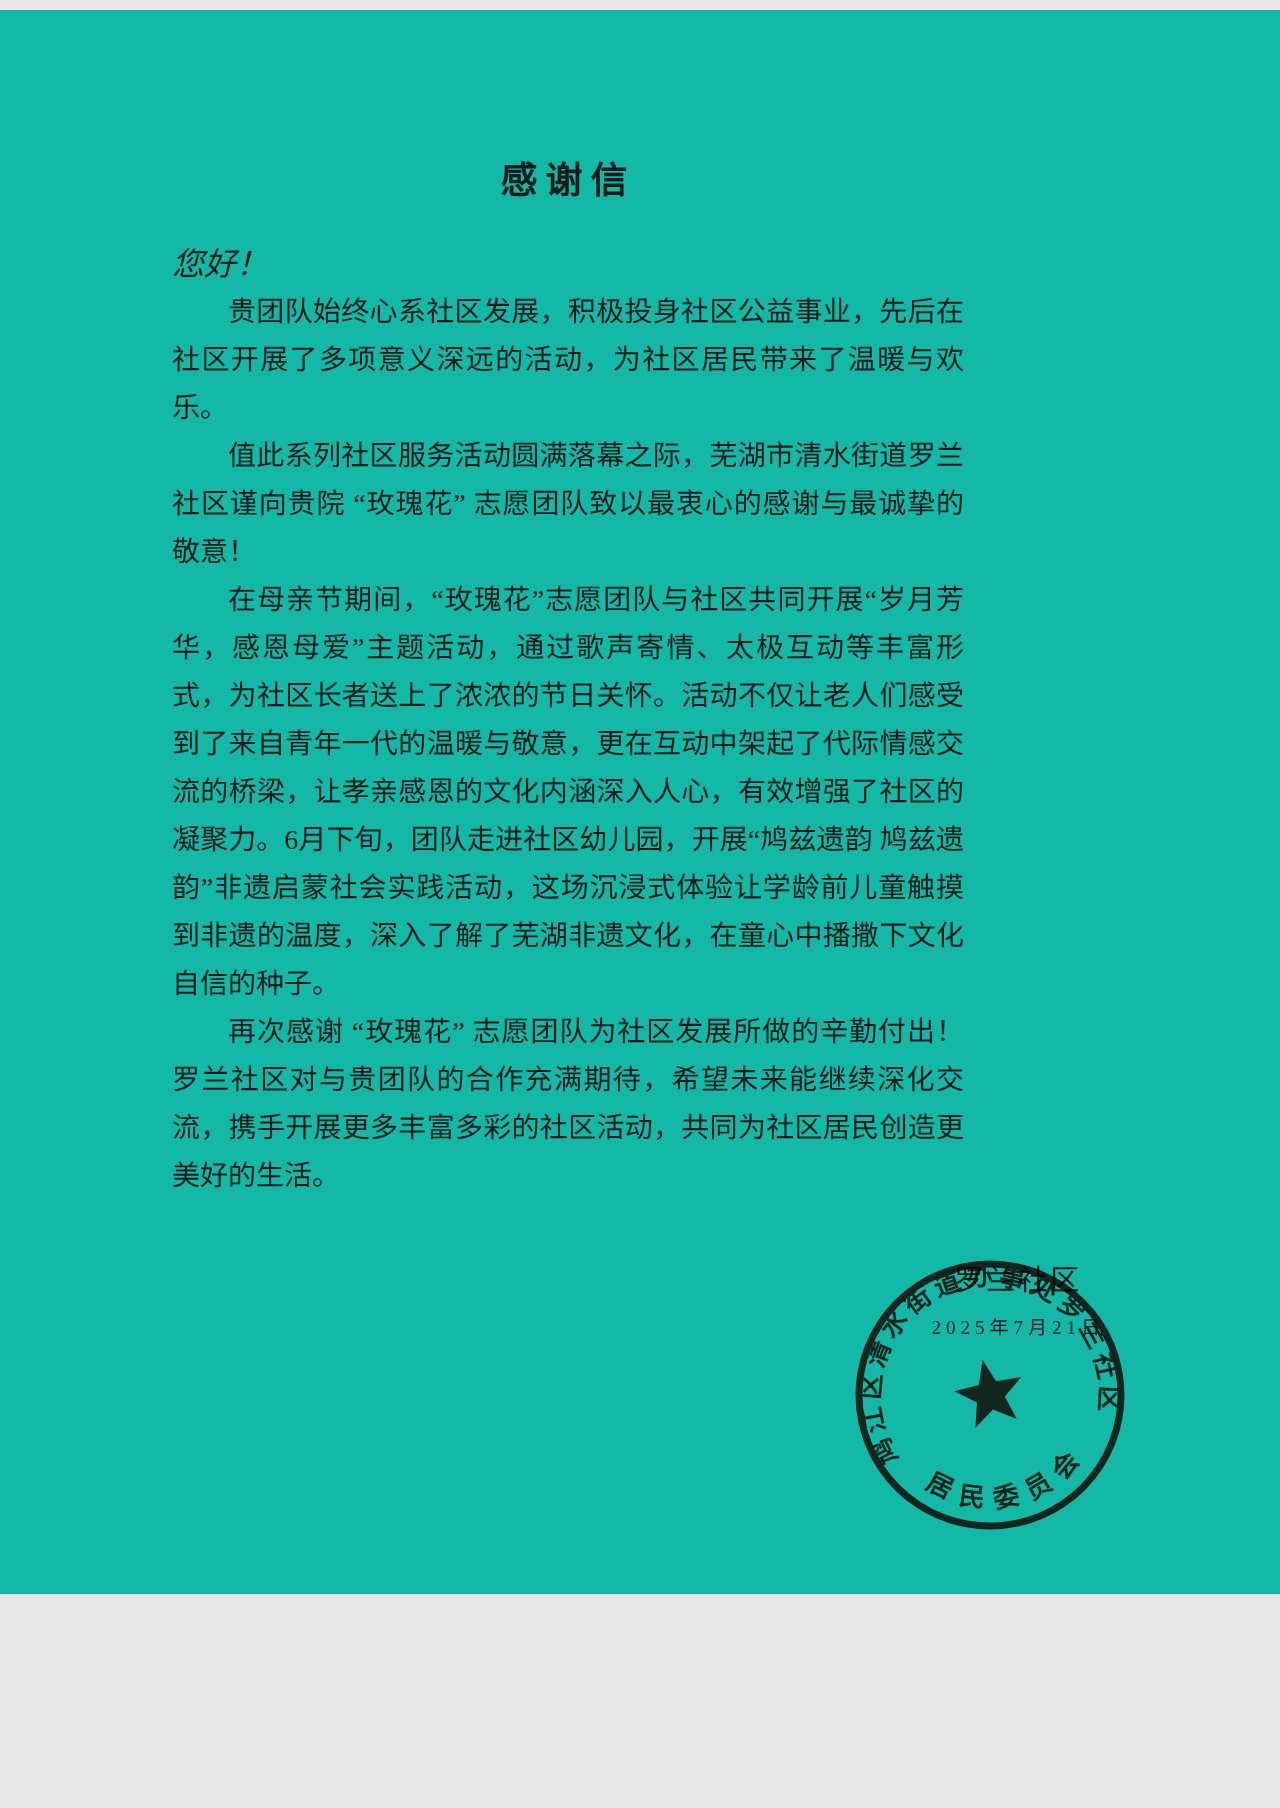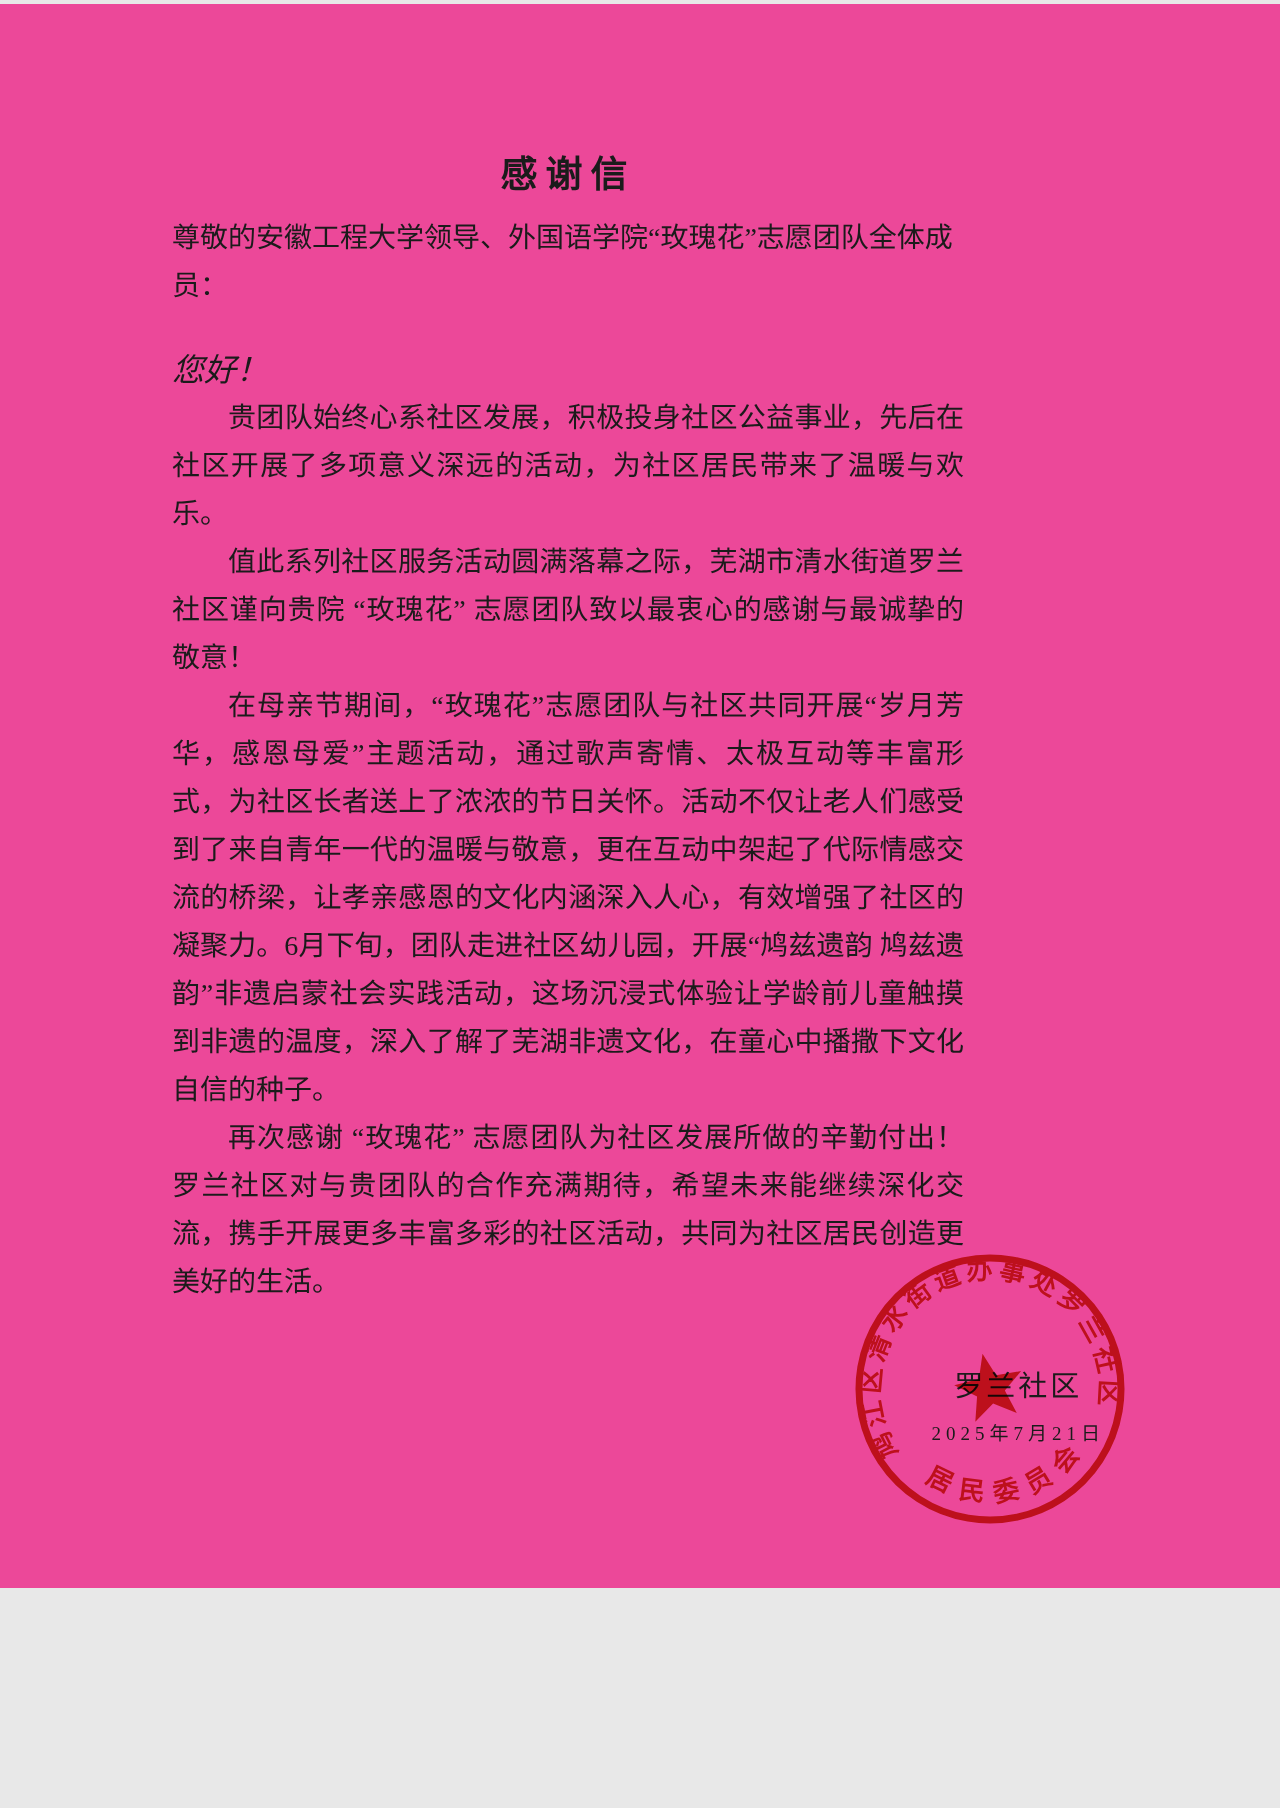--- a/index.html
+++ b/index.html
@@ -1,21 +1,21 @@
 <!DOCTYPE html>
 <html lang="zh-CN"><head>
 <meta charset="utf-8">
 <style>
   html, body { margin: 0; padding: 0; background: #e8e8e8; }
   .page {
     position: relative;
     width: 1280px;
     height: 1584px;
-    margin: 4px auto;
-    background: #ec4899;
+    margin: 10px auto;
+    background: #14b8a6;
     color: #1b1b1b;
     font-family: "Liberation Serif", "DejaVu Serif", serif;
     overflow: hidden;
   }
   .letter-title {
     margin: 0;
     padding-top: 148px;
     width: 792px;
     margin-left: 172px;
     text-align: center;
@@ -86,21 +86,20 @@
     font-weight: 700;
   }
 </style>
 </head>
 <body>
 
 <div class="page">
 
   <h1 class="letter-title">感谢信</h1>
 
-  <div class="salutation">尊敬的安徽工程大学领导、外国语学院“玫瑰花”志愿团队全体成员：</div>
 
   <div class="greeting">您好！</div>
 
   <div class="body-block" id="para-container">
       <p class="para">贵团队始终心系社区发展，积极投身社区公益事业，先后在社区开展了多项意义深远的活动，为社区居民带来了温暖与欢乐。</p>
       <p class="para">值此系列社区服务活动圆满落幕之际，芜湖市清水街道罗兰社区谨向贵院 “玫瑰花” 志愿团队致以最衷心的感谢与最诚挚的敬意！</p>
       <p class="para">在母亲节期间，“玫瑰花”志愿团队与社区共同开展“岁月芳华，感恩母爱”主题活动，通过歌声寄情、太极互动等丰富形式，为社区长者送上了浓浓的节日关怀。活动不仅让老人们感受到了来自青年一代的温暖与敬意，更在互动中架起了代际情感交流的桥梁，让孝亲感恩的文化内涵深入人心，有效增强了社区的凝聚力。6月下旬，团队走进社区幼儿园，开展“鸠兹遗韵 鸠兹遗韵”非遗启蒙社会实践活动，这场沉浸式体验让学龄前儿童触摸到非遗的温度，深入了解了芜湖非遗文化，在童心中播撒下文化自信的种子。</p>
       <p class="para">再次感谢 “玫瑰花” 志愿团队为社区发展所做的辛勤付出！罗兰社区对与贵团队的合作充满期待，希望未来能继续深化交流，携手开展更多丰富多彩的社区活动，共同为社区居民创造更美好的生活。</p>
     </div>
 

